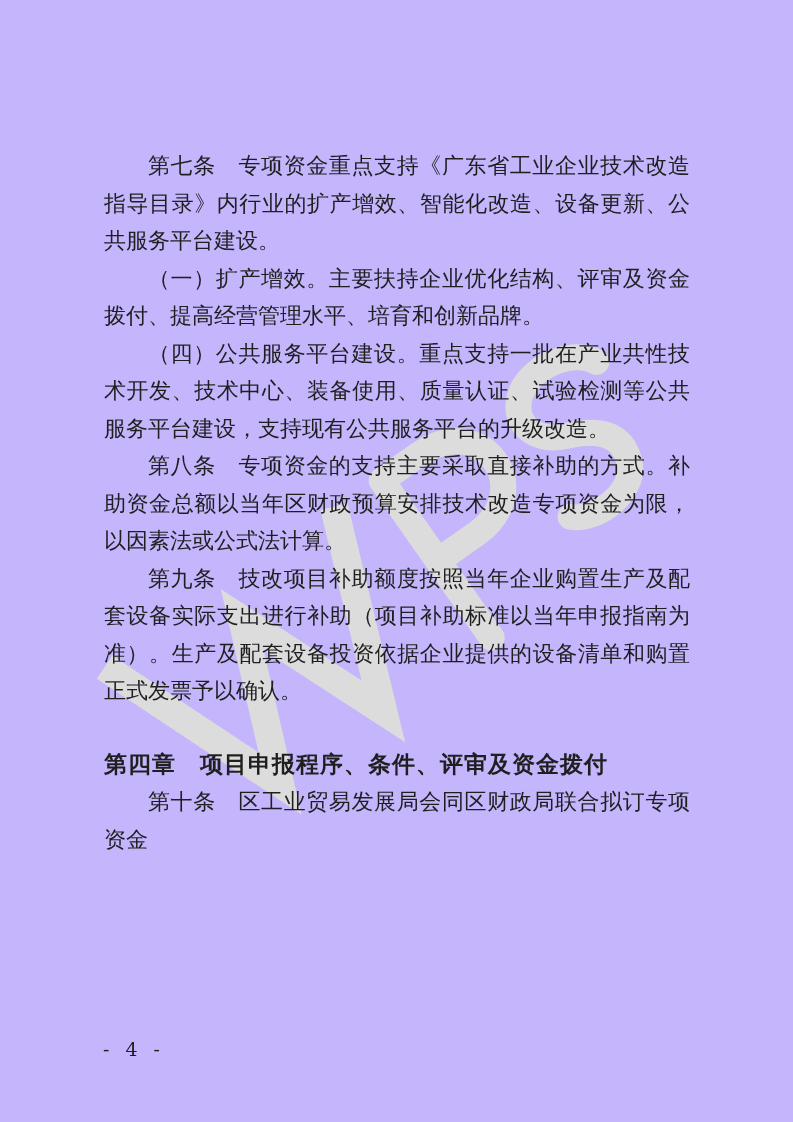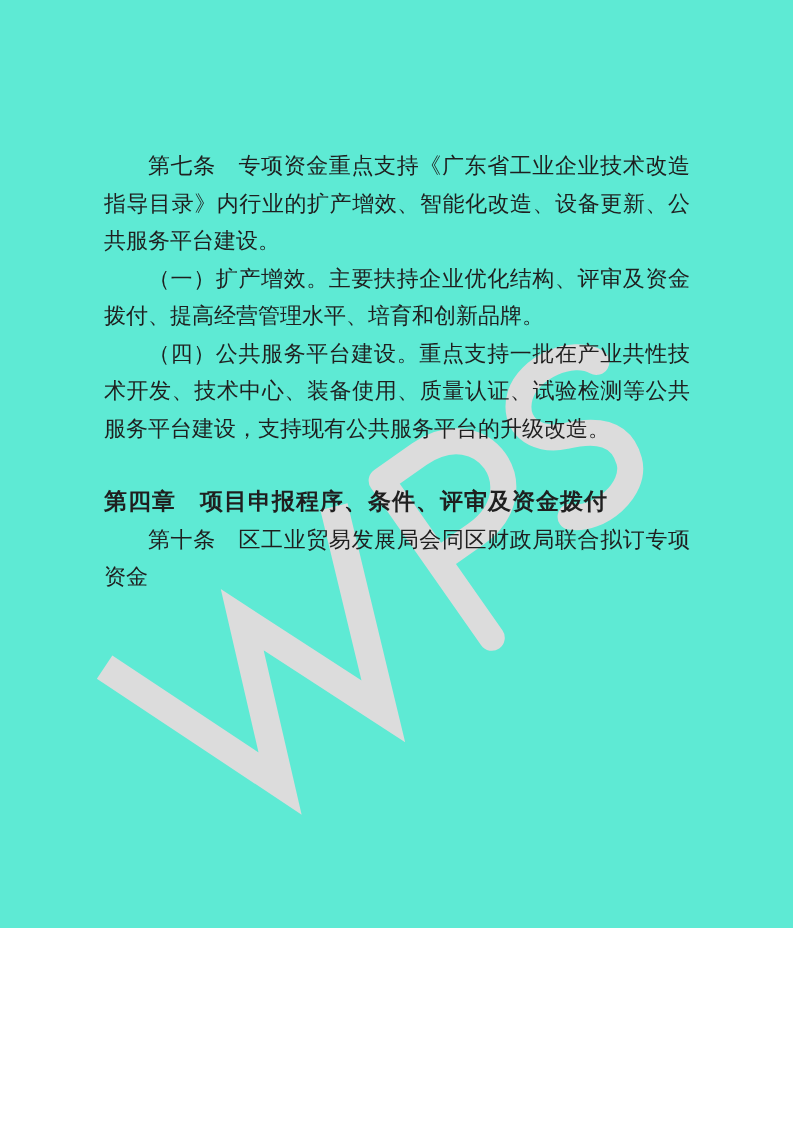--- a/index.html
+++ b/index.html
@@ -3,22 +3,22 @@
 <meta charset="utf-8">
 <style>
   html, body {
     margin: 0;
     padding: 0;
     background: #ffffff;
   }
   .page {
     position: relative;
     width: 793px;
-    height: 928px;
-    background: #5eead4;
+    height: 1122px;
+    background: #c4b5fd;
     overflow: hidden;
     font-family: "Liberation Serif", "DejaVu Serif", serif;
     color: #1f1f1f;
   }
   
   .watermark {
     position: absolute;
     left: 90px;
     top: 430px;
     transform: rotate(-35deg);
@@ -72,19 +72,21 @@
       <path d="M18,52 L95,248 L158,92 L221,248 L298,52" stroke-width="28" stroke-linejoin="miter" stroke-linecap="butt"></path>
       <path d="M352,250 L352,58 L398,58 C437,58 456,83 456,107 C456,131 437,156 398,156 L352,156" stroke-width="26" stroke-linecap="round" stroke-linejoin="round"></path>
       <path d="M596,84 C584,58 536,50 514,68 C492,86 498,114 528,127 C558,139 576,156 566,184 C556,212 506,216 486,196" stroke-width="26" stroke-linecap="round" stroke-linejoin="round"></path>
     </g>
   </svg>
 
   <main class="content">
     <p class="body-para">第七条　专项资金重点支持《广东省工业企业技术改造指导目录》内行业的扩产增效、智能化改造、设备更新、公共服务平台建设。</p>
     <p class="body-para">（一）扩产增效。主要扶持企业优化结构、评审及资金拨付、提高经营管理水平、培育和创新品牌。</p>
     <p class="body-para">（四）公共服务平台建设。重点支持一批在产业共性技术开发、技术中心、装备使用、质量认证、试验检测等公共服务平台建设，支持现有公共服务平台的升级改造。</p>
+    <p class="body-para">第八条　专项资金的支持主要采取直接补助的方式。补助资金总额以当年区财政预算安排技术改造专项资金为限，以因素法或公式法计算。</p>
+    <p class="body-para">第九条　技改项目补助额度按照当年企业购置生产及配套设备实际支出进行补助（项目补助标准以当年申报指南为准）。生产及配套设备投资依据企业提供的设备清单和购置正式发票予以确认。</p>
     <h2 class="chapter-heading">第四章　项目申报程序、条件、评审及资金拨付</h2>
     <p class="body-para">第十条　区工业贸易发展局会同区财政局联合拟订专项资金</p>
   </main>
 
   <div class="page-number">- 4 -</div>
 
 </div>
 
 </body></html>

